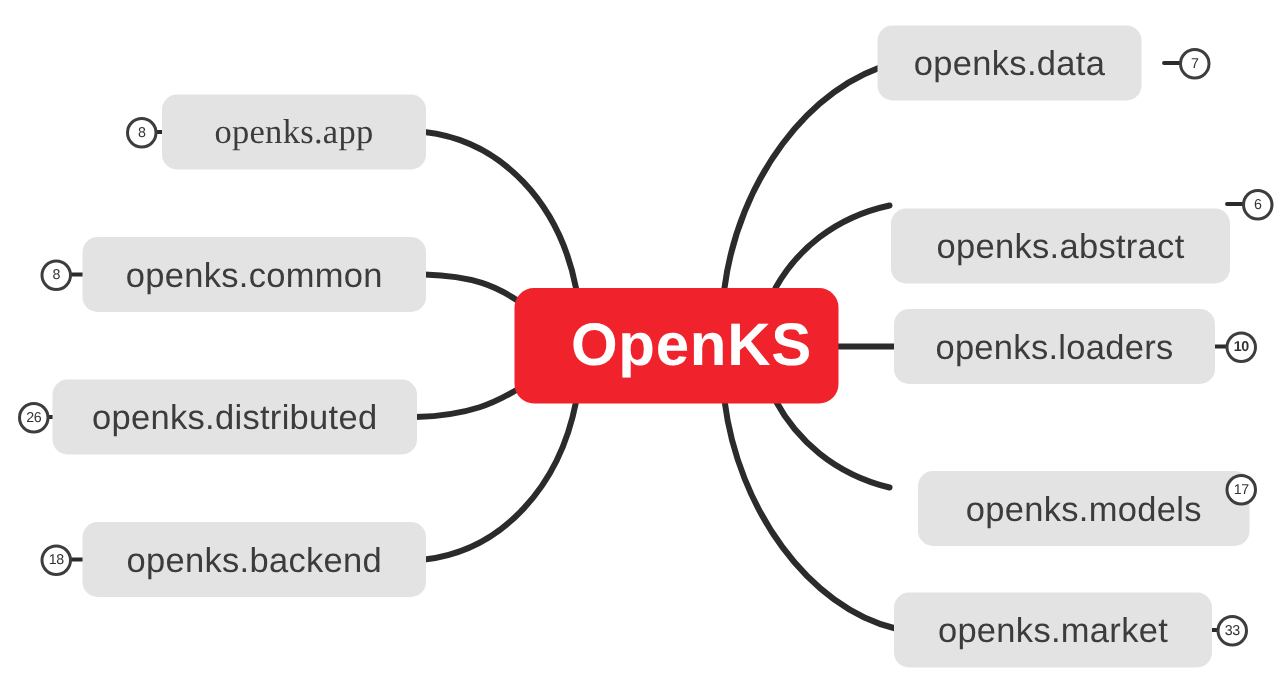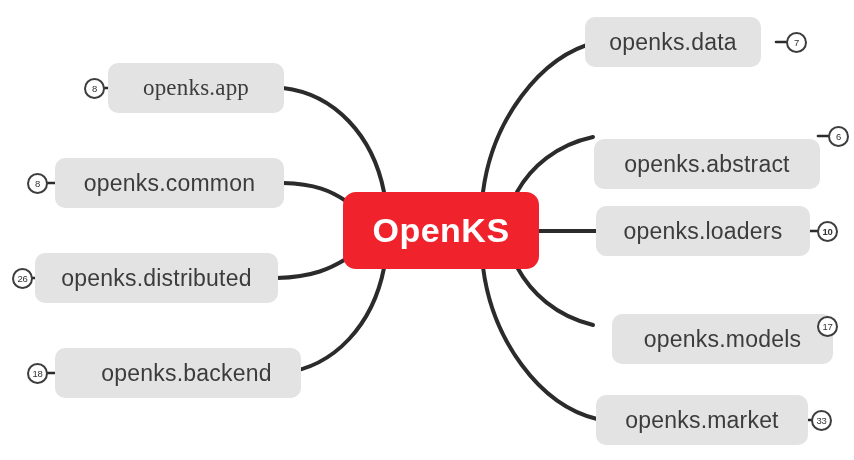--- a/index.html
+++ b/index.html
@@ -63,24 +63,25 @@
     left: 343px;
     top: 192px;
     width: 196px;
     height: 77px;
     background: var(--root_bg);
     color: var(--root_text);
     border-radius: 13px;
     display: flex;
     align-items: center;
     justify-content: center;
-    font-size: 34px;
+    font-size: 40px;
     font-weight: 700;
     letter-spacing: 0.5px;
     cursor: default;
+    padding-left: 20px;
   }
   .badge {
     position: absolute;
     width: 21px;
     height: 21px;
     box-sizing: border-box;
     background: var(--badge_bg);
     border: 2px solid var(--badge_border);
     border-radius: 50%;
     color: var(--badge_text);
@@ -127,21 +128,21 @@
 
   <div class="node" style="left:108px; top:63px;  width:176px;font-family:Liberation Serif, serif;">
     <span>openks.app</span>
   </div>
   <div class="node" style="left:55px;  top:158px; width:229px;text-align:center;">
     <span>openks.common</span>
   </div>
   <div class="node" style="left:35px;  top:253px; width:243px;">
     <span>openks.distributed</span>
   </div>
-  <div class="node" style="left:55px;  top:348px; width:229px;padding-left:17px;">
+  <div class="node" style="left:55px;  top:348px; width:229px;">
     <span>openks.backend</span>
   </div>
 
   <div class="node" style="left:585px; top:17px;  width:176px;text-align:center;">
     <span>openks.data</span>
   </div>
   <div class="node" style="left:594px; top:111px; width:226px;margin-top:28px;">
     <span>openks.abstract</span>
   </div>
   <div class="node" style="left:596px; top:206px; width:214px;">

